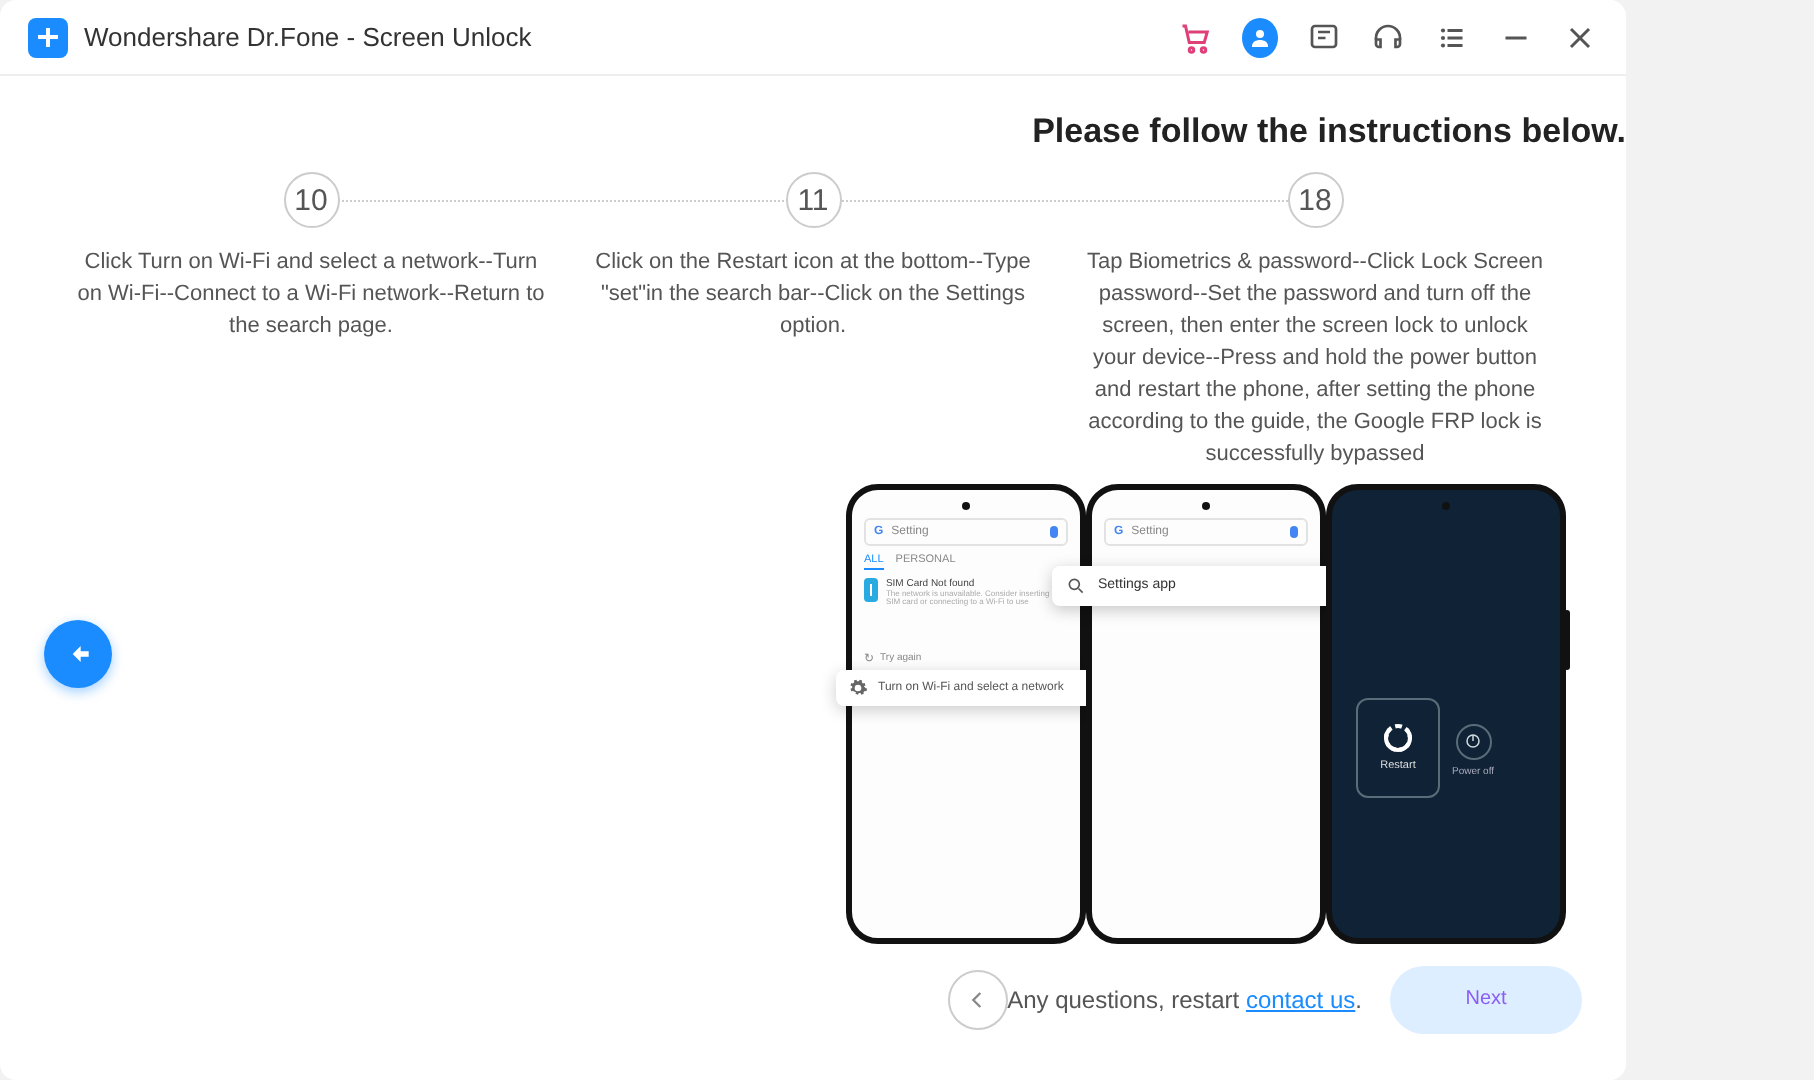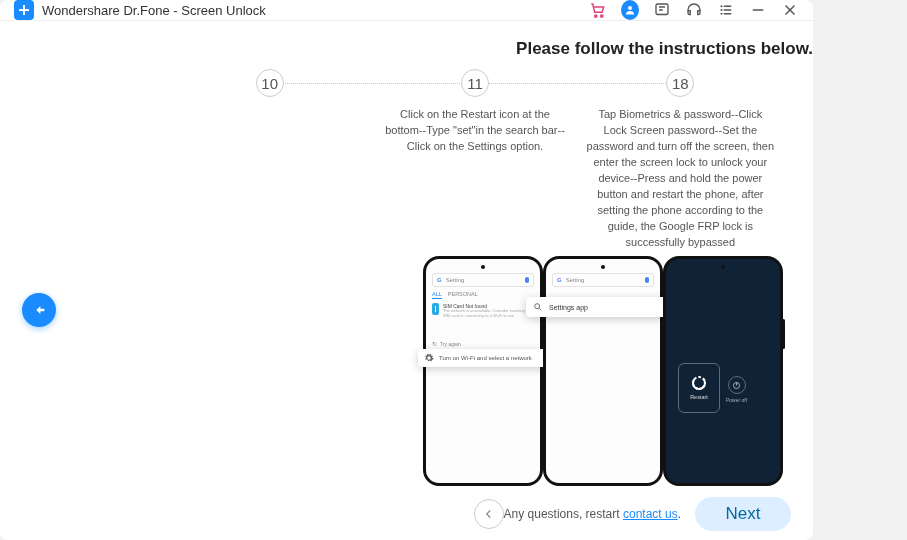--- a/index.html
+++ b/index.html
@@ -220,23 +220,23 @@
     display:flex; align-items:center; justify-content:center;
     cursor:pointer;
   }
   .back-btn svg { width:14px; height:14px; stroke:#888; fill:none;}
   .questions { margin-left:auto; font-size:12px; color:#555; margin-right:14px;}
   .questions a { color:#1a8cff; }
   .next-btn {
     width:96px; height:34px;
     border-radius:17px;
     background:#dceeff;
-    color:#0369a1;
+    color:#8b5cf6;
     border:none;
-    font-size:17px;
+    font-size:10px;
     cursor:not-allowed;
   }
 </style>
 </head>
 <body>
 
 <div class="window">
 
   <div class="titlebar">
     <div class="app-icon"></div>
@@ -294,20 +294,21 @@
   </div>
 
   <div class="content">
     <div class="main-heading">Please follow the instructions below.</div>
 
     <div class="steps">
       <div class="dotted-connector"></div>
 
       <div class="step">
         <div class="step-num">10</div>
+        <div class="step-desc">Click Turn on Wi-Fi and select a network--Turn on Wi-Fi--Connect to a Wi-Fi network--Return to the search page.</div>
       </div>
       <div class="step">
         <div class="step-num">11</div>
         <div class="step-desc">Click on the Restart icon at the bottom--Type "set"in the search bar--Click on the Settings option.</div>
       </div>
       <div class="step">
         <div class="step-num">18</div>
         <div class="step-desc">Tap Biometrics &amp; password--Click Lock Screen password--Set the password and turn off the screen, then enter the screen lock to unlock your device--Press and hold the power button and restart the phone, after setting the phone according to the guide, the Google FRP lock is successfully bypassed</div>
       </div>
     </div>

